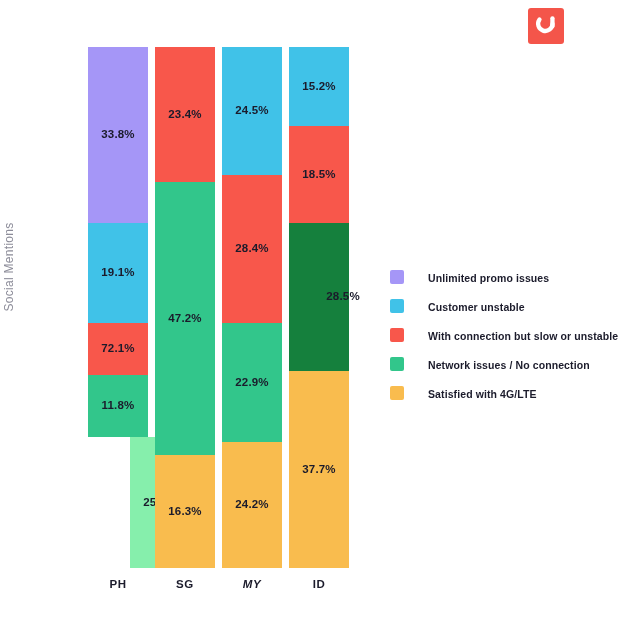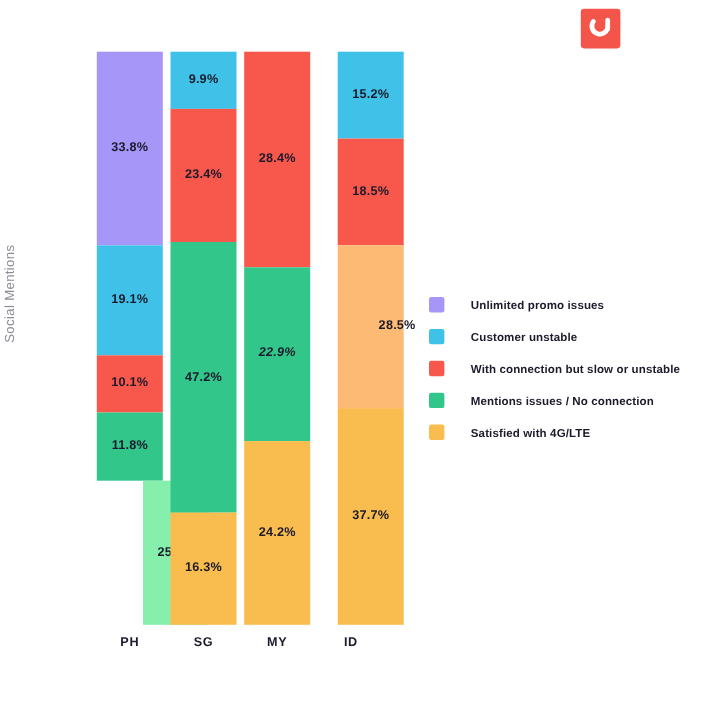--- a/index.html
+++ b/index.html
@@ -129,92 +129,92 @@
 <div id="plot-area">
 
   <div class="bar-column" style="left:0px;">
       <div class="bar-segment" style="flex: 33.8 0 0px; background: rgb(165, 150, 247);">
         <span class="segment-label">33.8%</span>
       </div>
       <div class="bar-segment" style="flex: 19.1 0 0px; background: rgb(64, 194, 232);">
         <span class="segment-label">19.1%</span>
       </div>
       <div class="bar-segment" style="flex: 10.1 0 0px; background: rgb(248, 87, 75);">
-        <span class="segment-label">10.1%</span>
+        <span class="segment-label">72.1%</span>
       </div>
       <div class="bar-segment" style="flex: 11.8 0 0px; background: rgb(50, 198, 139);">
         <span class="segment-label">11.8%</span>
       </div>
       <div class="bar-segment" style="flex: 25.2 0 0px; background: #86efac; margin-left: 42px;">
         <span class="segment-label">25.2%</span>
       </div>
     </div>
   <div class="bar-column" style="left:67px;">
-      <div class="bar-segment" style="flex: 9.9 0 0px; background: rgb(64, 194, 232);">
-        <span class="segment-label">9.9%</span>
-      </div>
       <div class="bar-segment" style="flex: 23.4 0 0px; background: rgb(248, 87, 75);">
         <span class="segment-label">23.4%</span>
       </div>
       <div class="bar-segment" style="flex: 47.2 0 0px; background: rgb(50, 198, 139);">
         <span class="segment-label">47.2%</span>
       </div>
       <div class="bar-segment" style="flex: 19.5 0 0px; background: rgb(249, 188, 78);">
         <span class="segment-label">16.3%</span>
       </div>
     </div>
   <div class="bar-column" style="left:134px;">
+      <div class="bar-segment" style="flex: 24.5 0 0px; background: rgb(64, 194, 232);">
+        <span class="segment-label">24.5%</span>
+      </div>
       <div class="bar-segment" style="flex: 28.4 0 0px; background: rgb(248, 87, 75);">
         <span class="segment-label">28.4%</span>
       </div>
-      <div class="bar-segment" style="flex: 22.9 0 0px; background: rgb(50, 198, 139); font-style: italic;">
+      <div class="bar-segment" style="flex: 22.9 0 0px; background: rgb(50, 198, 139);">
         <span class="segment-label">22.9%</span>
       </div>
       <div class="bar-segment" style="flex: 24.2 0 0px; background: rgb(249, 188, 78);">
         <span class="segment-label">24.2%</span>
       </div>
     </div>
-  <div class="bar-column" style="left:219px;justify-content:center;">
+  <div class="bar-column" style="left:201px;justify-content:center;">
       <div class="bar-segment" style="flex: 15.2 0 0px; background: rgb(64, 194, 232);">
         <span class="segment-label">15.2%</span>
       </div>
       <div class="bar-segment" style="flex: 18.5 0 0px; background: rgb(248, 87, 75);">
         <span class="segment-label">18.5%</span>
       </div>
-      <div class="bar-segment" style="flex: 28.5 0 0px; background: #fdba74; padding-left: 48px;">
+      <div class="bar-segment" style="flex: 28.5 0 0px; background: #15803d; padding-left: 48px;">
         <span class="segment-label">28.5%</span>
       </div>
       <div class="bar-segment" style="flex: 37.7 0 0px; background: rgb(249, 188, 78);">
         <span class="segment-label">37.7%</span>
       </div>
     </div>
 
 </div>
 
 <div id="y-axis-title">Social Mentions</div>
 
 <div class="x-tick-label" style="left:88px;">PH</div>
 <div class="x-tick-label" style="left:155px;">SG</div>
-<div class="x-tick-label" style="left:222px;">MY</div>
+<div class="x-tick-label" style="left:222px;font-style:italic;">MY</div>
 <div class="x-tick-label" style="left:289px;">ID</div>
 
 <div id="legend">
     <div class="legend-row">
       <span class="legend-swatch" style="background: rgb(165, 150, 247);"></span>
       <span class="legend-text">Unlimited promo issues</span>
     </div>
     <div class="legend-row">
       <span class="legend-swatch" style="background: rgb(64, 194, 232);"></span>
       <span class="legend-text">Customer unstable</span>
     </div>
     <div class="legend-row">
       <span class="legend-swatch" style="background: rgb(248, 87, 75);"></span>
       <span class="legend-text">With connection but slow or unstable</span>
     </div>
     <div class="legend-row">
       <span class="legend-swatch" style="background: rgb(50, 198, 139);"></span>
-      <span class="legend-text">Mentions issues / No connection</span>
+      <span class="legend-text">Network issues / No connection</span>
     </div>
     <div class="legend-row">
       <span class="legend-swatch" style="background: rgb(249, 188, 78);"></span>
       <span class="legend-text">Satisfied with 4G/LTE</span>
     </div>
   </div>
 
 </body></html>

